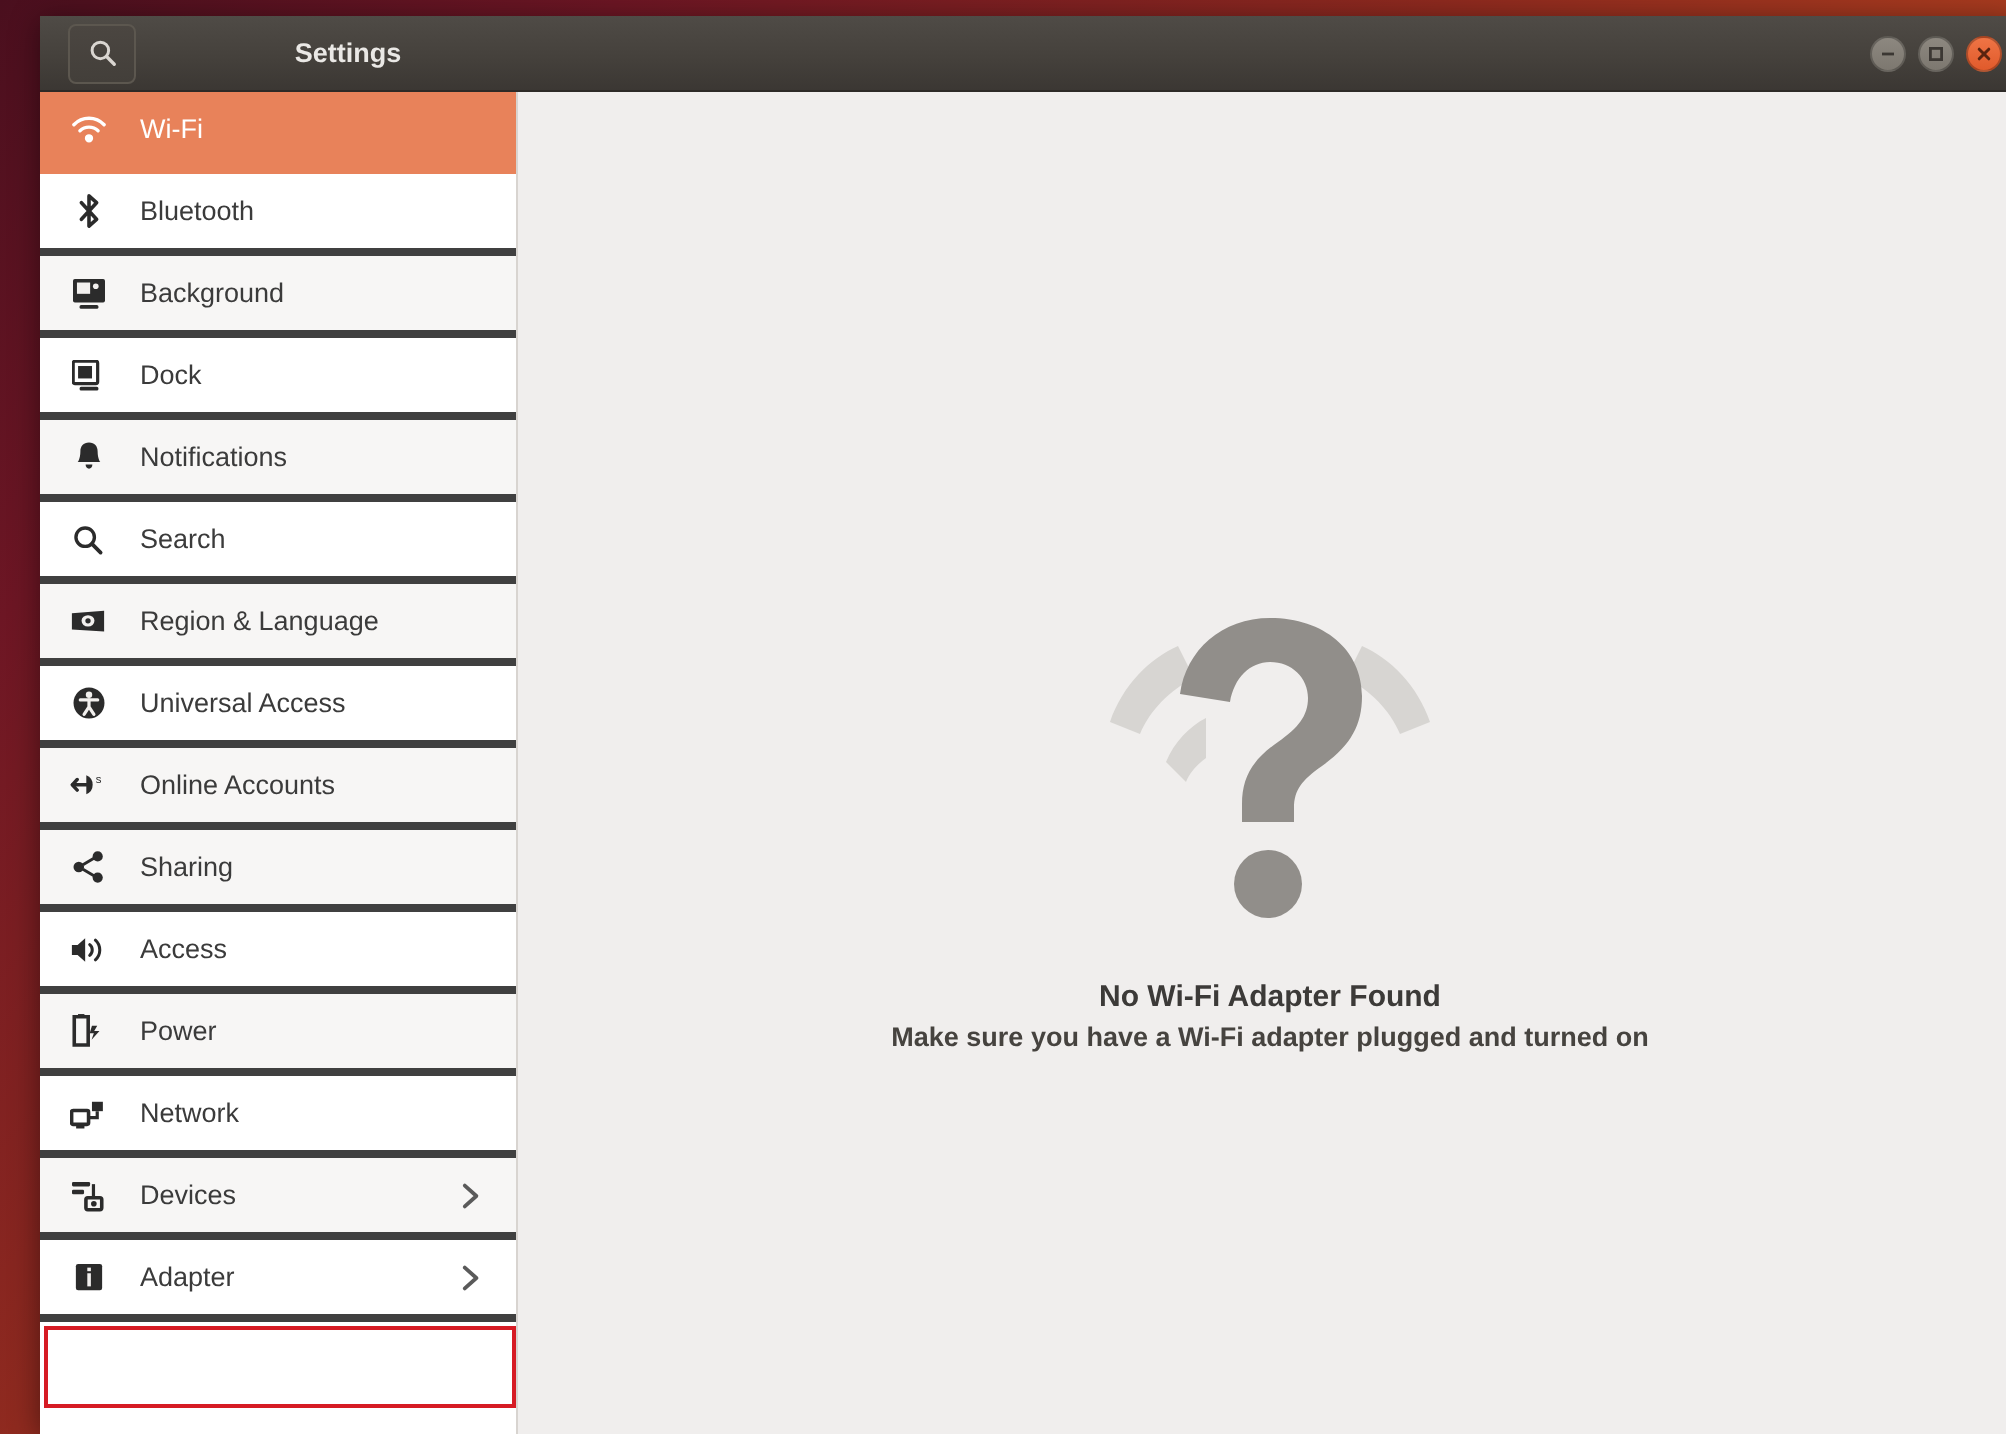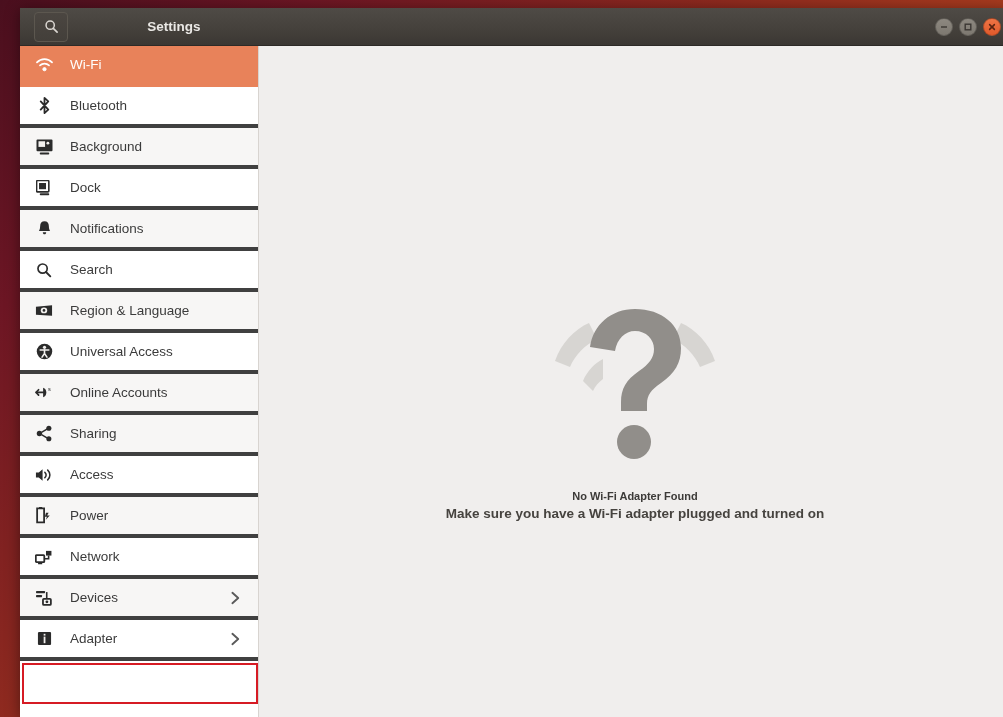--- a/index.html
+++ b/index.html
@@ -179,21 +179,21 @@
     top: 255px;
     display: flex;
     flex-direction: column;
     align-items: center;
   }
 
   #qicon { width: 180px; height: 175px; display:block; }
 
   #empty-title {
     margin-top: 14px;
-    font-size: 11px;
+    font-size: 15px;
     font-weight: bold;
     color: #3c3a38;
   }
   #empty-sub {
     margin-top: 4px;
     font-size: 13.5px;
     color: #46433f;
     font-weight: bold;
   }
 </style>

